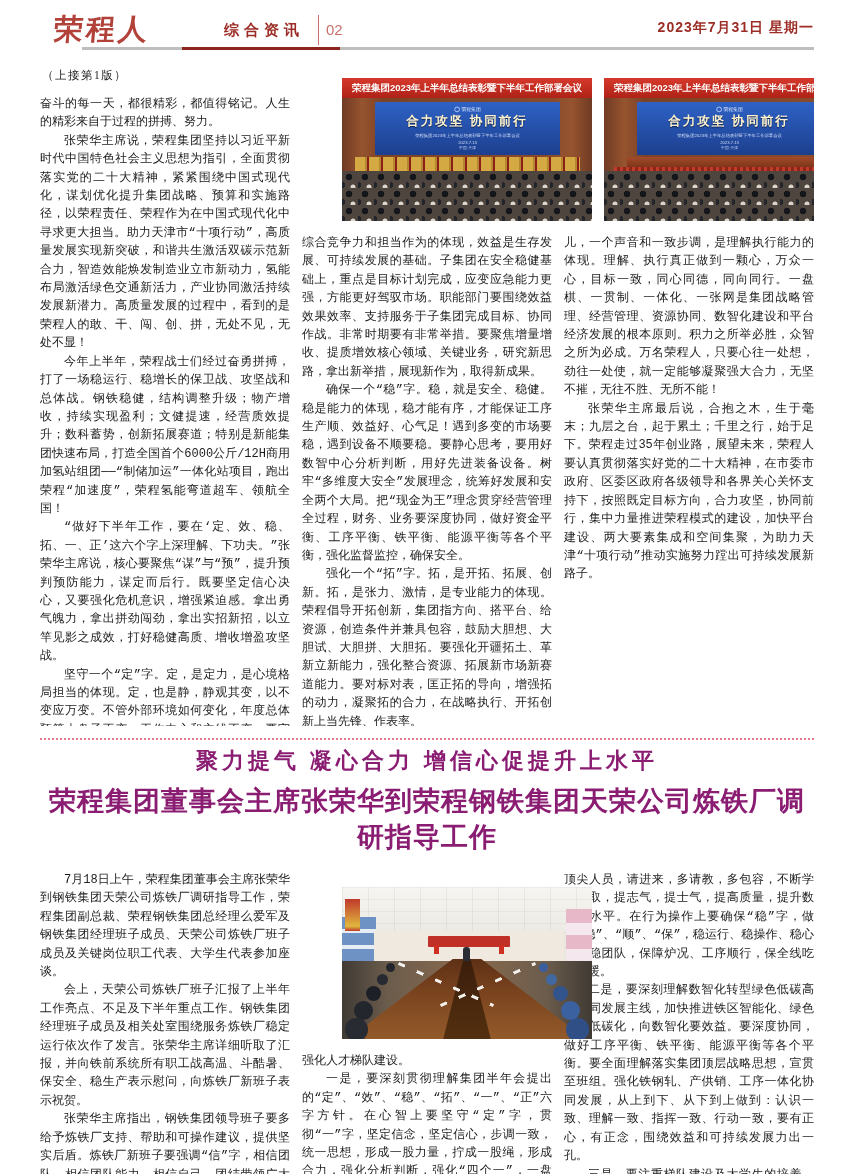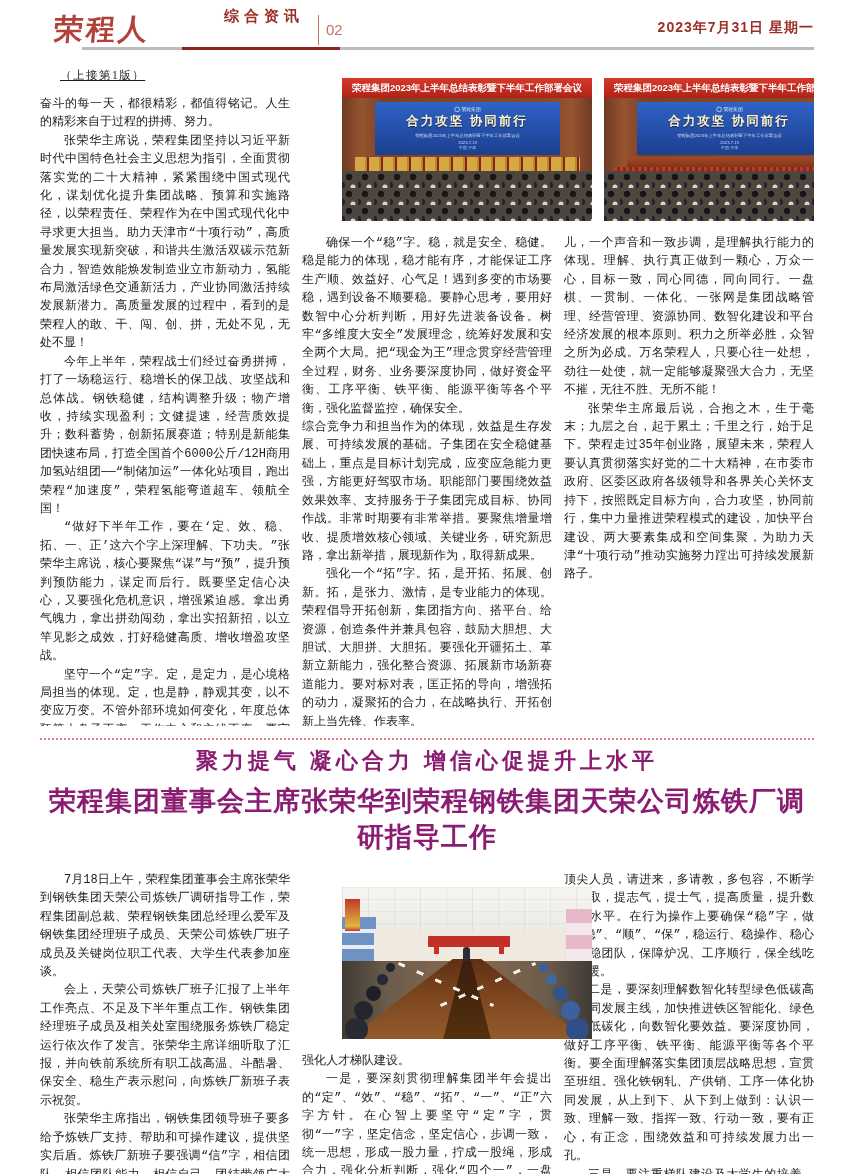--- a/index.html
+++ b/index.html
@@ -11,21 +11,21 @@
   .content { padding:0 40px; }
 
   
   .masthead { position:relative; height:52px; }
   .logo {
     position:absolute; left:14px; top:10px;
     font-size:29px; font-weight:bold; color:#b2413a;
     letter-spacing:3px; transform:skewX(-5deg);
   }
   .section-title {
-    position:absolute; left:184px; top:7px;
+    position:absolute; left:184px; top:21px;
     font-family:Liberation Sans, sans-serif; font-size:15px; font-weight:bold;
     color:#9c2d26; letter-spacing:5px;
   }
   .mast-pipe { position:absolute; left:278px; top:15px; width:1px; height:30px; background:#c9706a; }
   .page-num {
     position:absolute; left:286px; top:21px;
     font-family:"Liberation Sans",sans-serif; font-size:15px; color:#c9706a;
   }
   .mast-date {
     position:absolute; right:0; top:19px;
@@ -33,21 +33,21 @@
     color:#9c2d26; letter-spacing:1px;
   }
   .head-rule { position:absolute; left:42px; right:0; bottom:2px; height:3px; background:#bdbdbd; }
   .head-rule-red { position:absolute; left:142px; bottom:2px; width:158px; height:3px; background:#8e241e; }
 
   
   .cols { display:grid; grid-template-columns:250px 250px 250px; column-gap:12px; }
   .top-cols { height:664px; overflow:hidden; margin-top:10px; }
   .bottom-cols { height:352px; overflow:hidden; margin-top:4px; }
 
-  .note { font-size:11.5px; letter-spacing:1.5px; margin:6px 0 12px 20px;text-decoration:underline; }
+  .note { font-size:11.5px; letter-spacing:1.5px; margin:6px 0 12px 2px; }
   .para {
     margin:0; font-size:12px; line-height:18.4px;
     text-align:justify; text-justify:inter-character;font-family:Liberation Mono, monospace;
   }
   .para.ind { text-indent:2em; }
 
   
   .dot-rule { border:none; border-top:2px dotted #e0808f; margin:12px 0 6px; }
 
   
@@ -190,22 +190,22 @@
               <div class="pm-sub">荣程集团2023年上半年总结表彰暨下半年工作部署会议</div>
               <div class="pm-date">2023.7.13</div>
               <div class="pm-loc">中国·天津</div>
             </div>
             <div class="pm-podiums"></div>
           </div>
           <div class="pm-audience"></div>
           <div class="pm-banner">荣程集团2023年上半年总结表彰暨下半年工作部署会议</div>
         </figure>
         <div>
+            <p class="para">综合竞争力和担当作为的体现，效益是生存发展、可持续发展的基础。子集团在安全稳健基础上，重点是目标计划完成，应变应急能力更强，方能更好驾驭市场。职能部门要围绕效益效果效率、支持服务于子集团完成目标、协同作战。非常时期要有非常举措。要聚焦增量增收、提质增效核心领域、关键业务，研究新思路，拿出新举措，展现新作为，取得新成果。</p>
             <p class="para ind">确保一个“稳”字。稳，就是安全、稳健。稳是能力的体现，稳才能有序，才能保证工序生产顺、效益好、心气足！遇到多变的市场要稳，遇到设备不顺要稳。要静心思考，要用好数智中心分析判断，用好先进装备设备。树牢“多维度大安全”发展理念，统筹好发展和安全两个大局。把“现金为王”理念贯穿经营管理全过程，财务、业务要深度协同，做好资金平衡、工序平衡、铁平衡、能源平衡等各个平衡，强化监督监控，确保安全。</p>
-            <p class="para">综合竞争力和担当作为的体现，效益是生存发展、可持续发展的基础。子集团在安全稳健基础上，重点是目标计划完成，应变应急能力更强，方能更好驾驭市场。职能部门要围绕效益效果效率、支持服务于子集团完成目标、协同作战。非常时期要有非常举措。要聚焦增量增收、提质增效核心领域、关键业务，研究新思路，拿出新举措，展现新作为，取得新成果。</p>
             <p class="para ind">强化一个“拓”字。拓，是开拓、拓展、创新。拓，是张力、激情，是专业能力的体现。荣程倡导开拓创新，集团指方向、搭平台、给资源，创造条件并兼具包容，鼓励大胆想、大胆试、大胆拼、大胆拓。要强化开疆拓土、革新立新能力，强化整合资源、拓展新市场新赛道能力。要对标对表，匡正拓的导向，增强拓的动力，凝聚拓的合力，在战略执行、开拓创新上当先锋、作表率。</p>
           </div>
       </div>
 
       <div class="col">
         <figure class="photo photo-meeting">
           <div class="pm-hall">
             <div class="pm-screen">
               <div class="pm-logo"><span class="pm-logo-ring"></span><span>荣程集团</span></div>
               <div class="pm-title">合力攻坚  协同前行</div>

